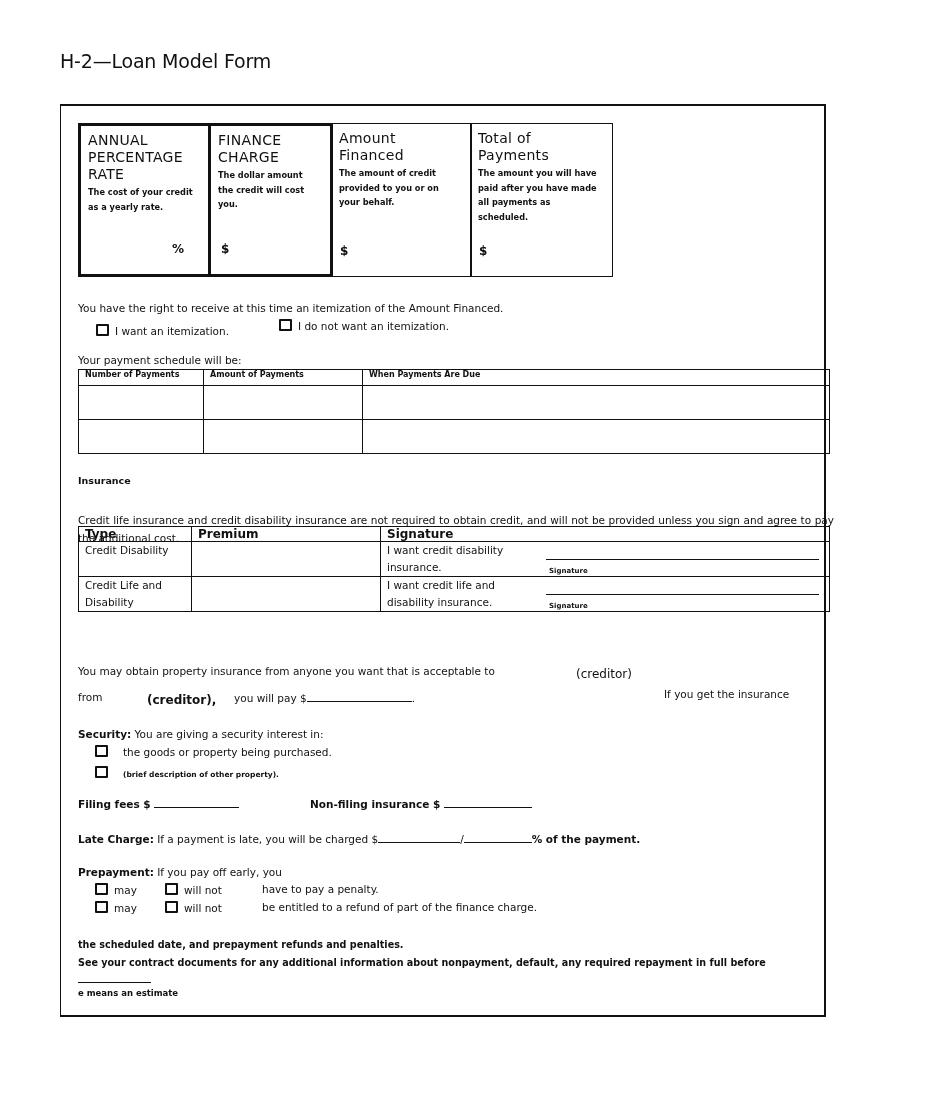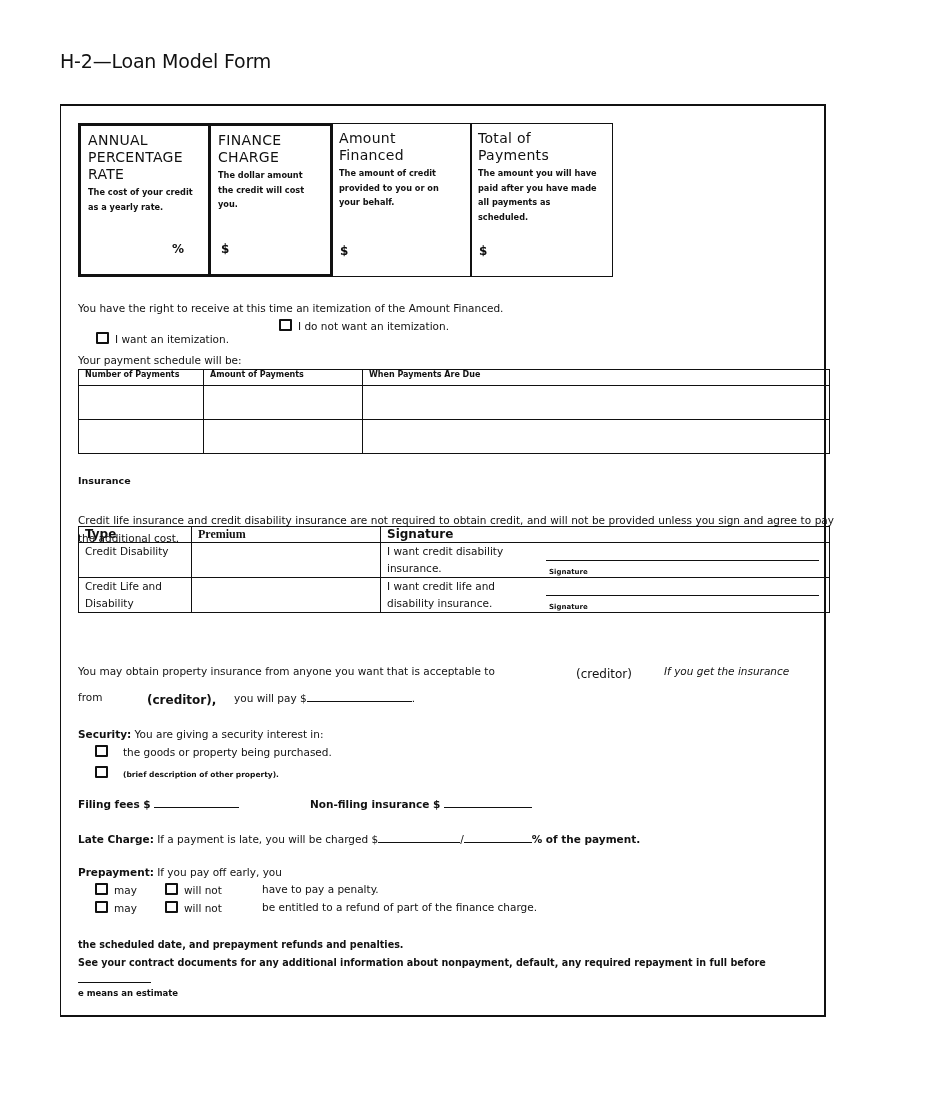--- a/index.html
+++ b/index.html
@@ -58,21 +58,21 @@
 <div class="abs dbox" style="left:470px;width:143px;">
   <div class="head">
     <div>Total of</div>
     <div>Payments</div>
   </div>
   <div class="desc" style="width:125px;">The amount you will have paid after you have made all payments as scheduled.</div>
   <div class="val" style="left:8px;">$</div>
 </div>
 
 <div class="abs small" style="left:78px;top:302px;">You have the right to receive at this time an itemization of the Amount Financed.</div>
-<div class="abs small" style="left:96px;top:332px;">
+<div class="abs small" style="left:96px;top:324px;">
   <span class="cb"></span><span>I want an itemization.</span>
 </div>
 <div class="abs small" style="left:279px;top:319px;">
   <span class="cb"></span><span>I do not want an itemization.</span>
 </div>
 
 <div class="abs small" style="left:78px;top:354px;">Your payment schedule will be:</div>
 <table class="grid" style="left:78px;top:369px;width:752px;">
   <tbody>
       <tr style="height:16px;">
@@ -92,21 +92,21 @@
   </tr>
 </tbody>
   </table>
 
 <div class="abs bold" style="left:78px;top:475px;font-size:9.5px;">Insurance</div>
 <div class="abs small" style="left:78px;top:491px;width:756px;line-height:18px;text-align:justify;margin-top:20px;">Credit life insurance and credit disability insurance are not required to obtain credit, and will not be provided unless you sign and agree to pay the additional cost.</div>
 <table class="grid" style="left:78px;top:526px;width:752px;">
   <tbody>
       <tr style="height:14px;">
     <td class="tiny" style="width:100px;">Type</td>
-    <td class="tiny" style="width:176px;font-family:Liberation Serif, serif;">Premium</td>
+    <td class="tiny" style="width:176px;">Premium</td>
     <td class="tiny">Signature</td>
   </tr>
   <tr style="height:34px;">
     <td class="small" style="line-height:17px;">
           <div>Credit Disability</div>
         </td>
     <td></td>
     <td class="small" style="position:relative;line-height:17px;">
       <div>I want credit disability</div>
       <div>insurance.</div>
@@ -125,21 +125,21 @@
       <div>disability insurance.</div>
       <div class="sigline" style="top:17px;"></div>
       <div class="siglabel" style="top:21px;">Signature</div>
     </td>
   </tr>
 </tbody>
   </table>
 
 <div class="abs small" style="left:78px;top:665px;">You may obtain property insurance from anyone you want that is acceptable to</div>
 <div class="abs tiny" style="left:576px;top:667px;font-weight:normal;">(creditor)</div>
-<div class="abs small" style="left:664px;top:665px;font-style:italic;">If you get the insurance</div>
+<div class="abs small" style="left:664px;top:688px;">If you get the insurance</div>
 <div class="abs small" style="left:78px;top:691px;">from</div>
 <div class="abs tiny" style="left:147px;top:693px;">(creditor),</div>
 <div class="abs small" style="left:234px;top:691px;">
   <span>you will pay $</span><span class="uline" style="width:105px;"></span><span>.</span>
 </div>
 
 <div class="abs small" style="left:78px;top:728px;">
   <span class="bold">Security:</span>
   <span>You are giving a security interest in:</span>
 </div>

